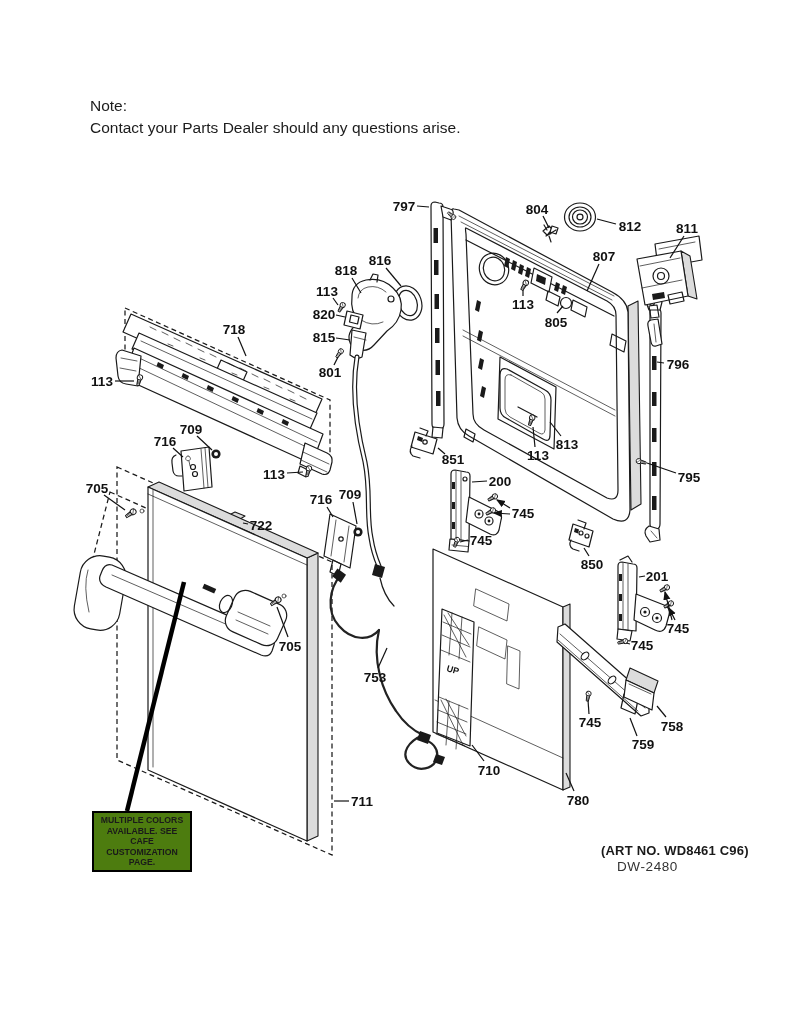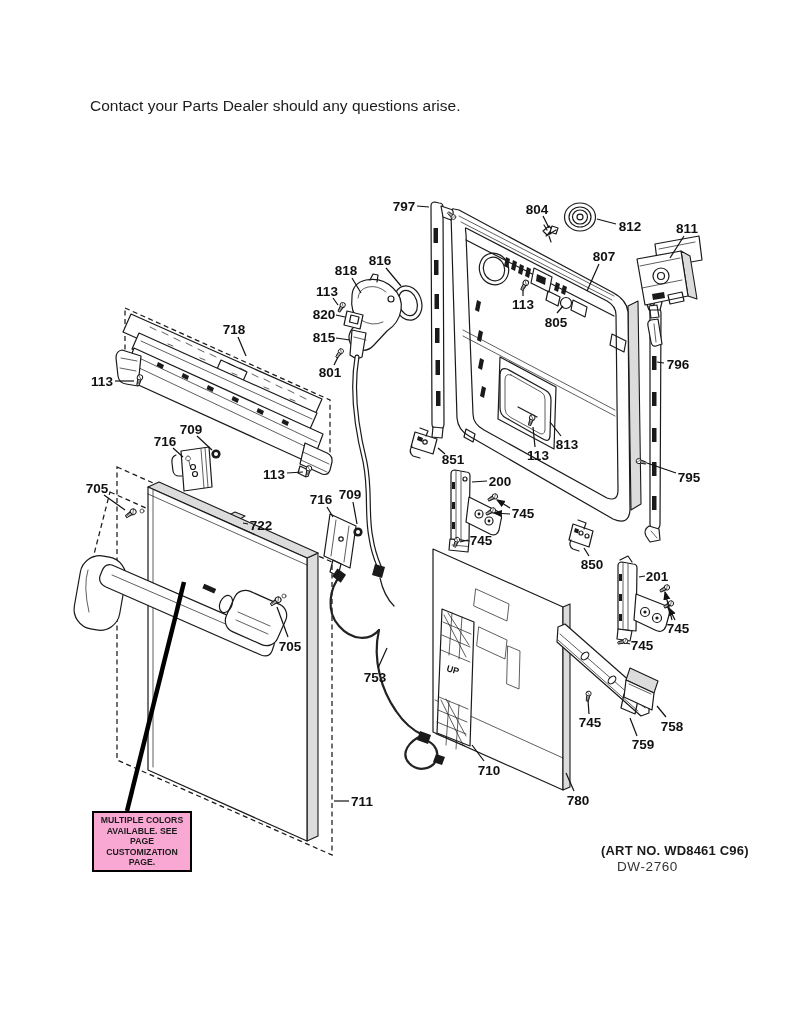--- a/index.html
+++ b/index.html
@@ -14,30 +14,31 @@
 .sg{fill:#dcdcdc;stroke:#1a1a1a;stroke-width:1.1;stroke-linejoin:round}
 .dk{fill:#1a1a1a;stroke:none}
 .thin{stroke-width:0.7}
 .dash{stroke-dasharray:5 3.5;fill:none;stroke:#1a1a1a;stroke-width:1.25}
 .w{fill:none;stroke:#222;stroke-width:2.2;stroke-linecap:round}
 .tube-o{fill:none;stroke:#1a1a1a;stroke-width:5;stroke-linecap:round}
 .tube-i{fill:none;stroke:#ffffff;stroke-width:2.6;stroke-linecap:round}
 .callout{font-family:"Liberation Sans",sans-serif;font-weight:bold;font-size:13.5px;fill:#111;text-anchor:middle;dominant-baseline:central}
 .leader{stroke:#111;stroke-width:1.2;fill:none}
 .up{font-family:"Liberation Sans",sans-serif;font-weight:bold;font-size:9px;fill:#111}
-.colorbox{position:absolute;left:92px;top:811px;width:100px;border:2.5px solid #000;background:#f9a8d4;padding:2px 1px;text-align:center;font-weight:bold;font-size:8.7px;line-height:10.6px}
+.colorbox{position:absolute;left:92px;top:811px;width:100px;border:2.5px solid #000;background:#4d7c0f;padding:2px 1px;text-align:center;font-weight:bold;font-size:8.7px;line-height:10.6px}
 .artno{position:absolute;left:601px;top:843px;font-weight:bold;font-size:13px;letter-spacing:.2px}
 .dwno{position:absolute;left:617px;top:859px;font-size:13.5px;letter-spacing:.6px;color:#333}
 </style>
 </head>
 <body>
 
 <div id="stage">
 
   <div class="note">
+    <div>Note:</div>
     <div class="nl">Contact your Parts Dealer should any questions arise.</div>
   </div>
 
   <svg class="art" width="791" height="1024" viewBox="0 0 791 1024">
     <defs>
       <marker id="ah" markerWidth="9" markerHeight="8" refX="6.5" refY="3" orient="auto">
         <path d="M0,0 L7.5,3 L0,6 Z" fill="#111"></path>
       </marker>
       <symbol id="scr" overflow="visible">
         <circle cx="0" cy="-4.5" r="3.4" class="sf"></circle>
@@ -423,19 +424,19 @@
         <text x="324" y="314" class="callout">820</text>
         <line x1="336" y1="338" x2="350" y2="340" class="leader"></line>
         <text x="324" y="337" class="callout">815</text>
         <line x1="334" y1="365" x2="338" y2="357" class="leader"></line>
         <text x="330" y="372" class="callout">801</text>
       </g>
   </svg>
 
   <div class="colorbox">
     <div>MULTIPLE COLORS</div>
-    <div>AVAILABLE. SEE PAGE</div>
+    <div>AVAILABLE. SEE CAFE</div>
     <div>CUSTOMIZATION PAGE.</div>
   </div>
 
   <div class="artno">(ART NO. WD8461 C96)</div>
-  <div class="dwno">DW-2760</div>
+  <div class="dwno">DW-2480</div>
 </div>
 
 </body></html>

